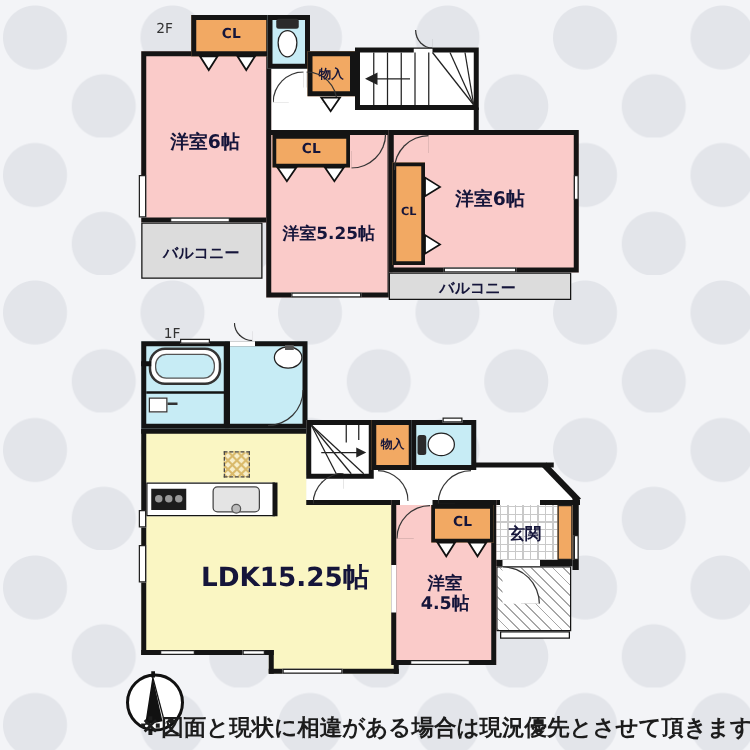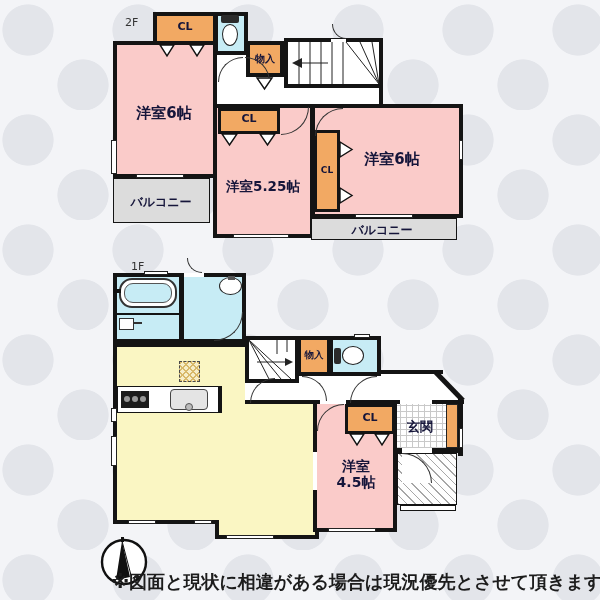--- a/index.html
+++ b/index.html
@@ -224,20 +224,21 @@
   <div class="icon" style="left:121px;top:391px;width:28px;height:17px;background:#1c1c1c;">
     <div style="position:absolute;left:3px;top:5px;width:6px;height:6px;border-radius:50%;background:#999;"></div>
     <div style="position:absolute;left:11px;top:5px;width:6px;height:6px;border-radius:50%;background:#999;"></div>
     <div style="position:absolute;left:19px;top:5px;width:6px;height:6px;border-radius:50%;background:#999;"></div>
   </div>
   <div class="icon" style="left:170px;top:389px;width:38px;height:21px;background:#e4e4e4;border:1.5px solid #444;border-radius:4px;"></div>
   <div class="icon" style="left:185px;top:403px;width:8px;height:8px;background:#bbb;border:1.3px solid #555;border-radius:50%;"></div>
   <div class="wall" style="left:218px;top:386px;width:4px;height:27px;"></div>
   <div class="floorhatch" style="left:179px;top:361px;width:21px;height:21px;"></div>
 
+  <div class="lbl" style="left:228px;top:448px;font-size:21px;">LDK15.25帖</div>
   <div class="lbl" style="left:314px;top:349px;font-size:9.5px;">物入</div>
   <div class="lbl" style="left:356px;top:458px;font-size:14px;">洋室</div>
   <div class="lbl" style="left:356px;top:474px;font-size:14px;">4.5帖</div>
   <div class="lbl" style="left:370px;top:411px;font-size:11px;">CL</div>
   <div class="lbl" style="left:420px;top:418px;font-size:13px;">玄関</div>
 
   <svg style="left:98px;top:536px;" width="52" height="52">
     <circle cx="26" cy="26" r="22" fill="#fff" stroke="#111" stroke-width="2.4"></circle>
     <polygon points="24,5 18,44 32,41" fill="#111"></polygon>
     <line x1="24" y1="5" x2="34" y2="43" stroke="#111" stroke-width="1"></line>

